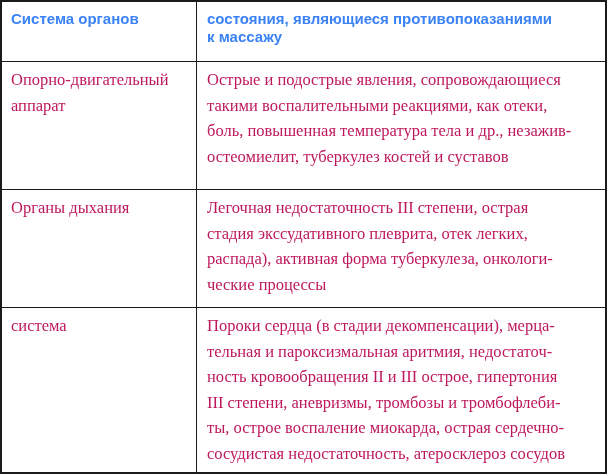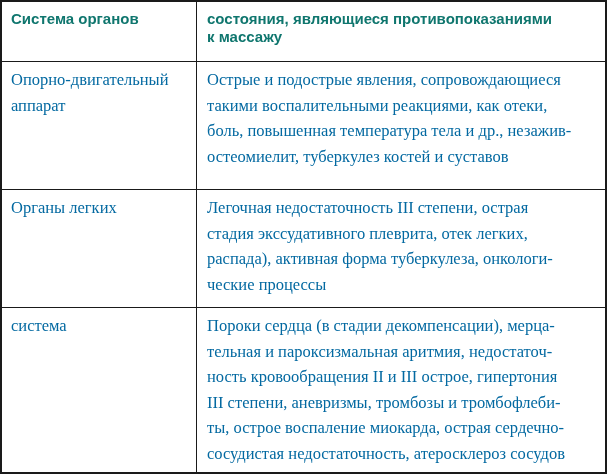--- a/index.html
+++ b/index.html
@@ -35,31 +35,31 @@
       border-right: 1px solid #1a1a1a;
     }
     .row-sep {
       border-bottom: 1px solid #1a1a1a;
     }
     .hdr {
       font-family: "Liberation Sans", "DejaVu Sans", sans-serif;
       font-weight: bold;
       font-size: 15px;
       line-height: 18px;
-      color: #0f766e;
+      color: #3b82f6;
       padding-top: 8px;
     }
     .hdr.right {
       padding-left: 10px;
     }
     .body-txt {
       font-family: "Liberation Serif", "DejaVu Serif", serif;
       font-size: 16.5px;
       line-height: 25.5px;
-      color: #0369a1;
+      color: #be185d;
       padding-top: 5px;
     }
     .body-txt.right {
       padding-left: 10px;
       padding-right: 4px;
     }
     .line {
       display: block;
       white-space: nowrap;
     }
@@ -82,21 +82,21 @@
     <span class="line">аппарат</span>
   </div>
   <div class="cell right body-txt row-sep">
     <span class="line">Острые и подострые явления, сопровождающиеся</span>
     <span class="line">такими воспалительными реакциями, как отеки,</span>
     <span class="line">боль, повышенная температура тела и др., незажив-</span>
     <span class="line">остеомиелит, туберкулез костей и суставов</span>
   </div>
 
   <div class="cell left body-txt row-sep">
-    <span class="line">Органы легких</span>
+    <span class="line">Органы дыхания</span>
   </div>
   <div class="cell right body-txt row-sep">
     <span class="line">Легочная недостаточность III степени, острая</span>
     <span class="line">стадия экссудативного плеврита, отек легких,</span>
     <span class="line">распада), активная форма туберкулеза, онкологи-</span>
     <span class="line">ческие процессы</span>
   </div>
 
   <div class="cell left body-txt">
     <span class="line">система</span>

